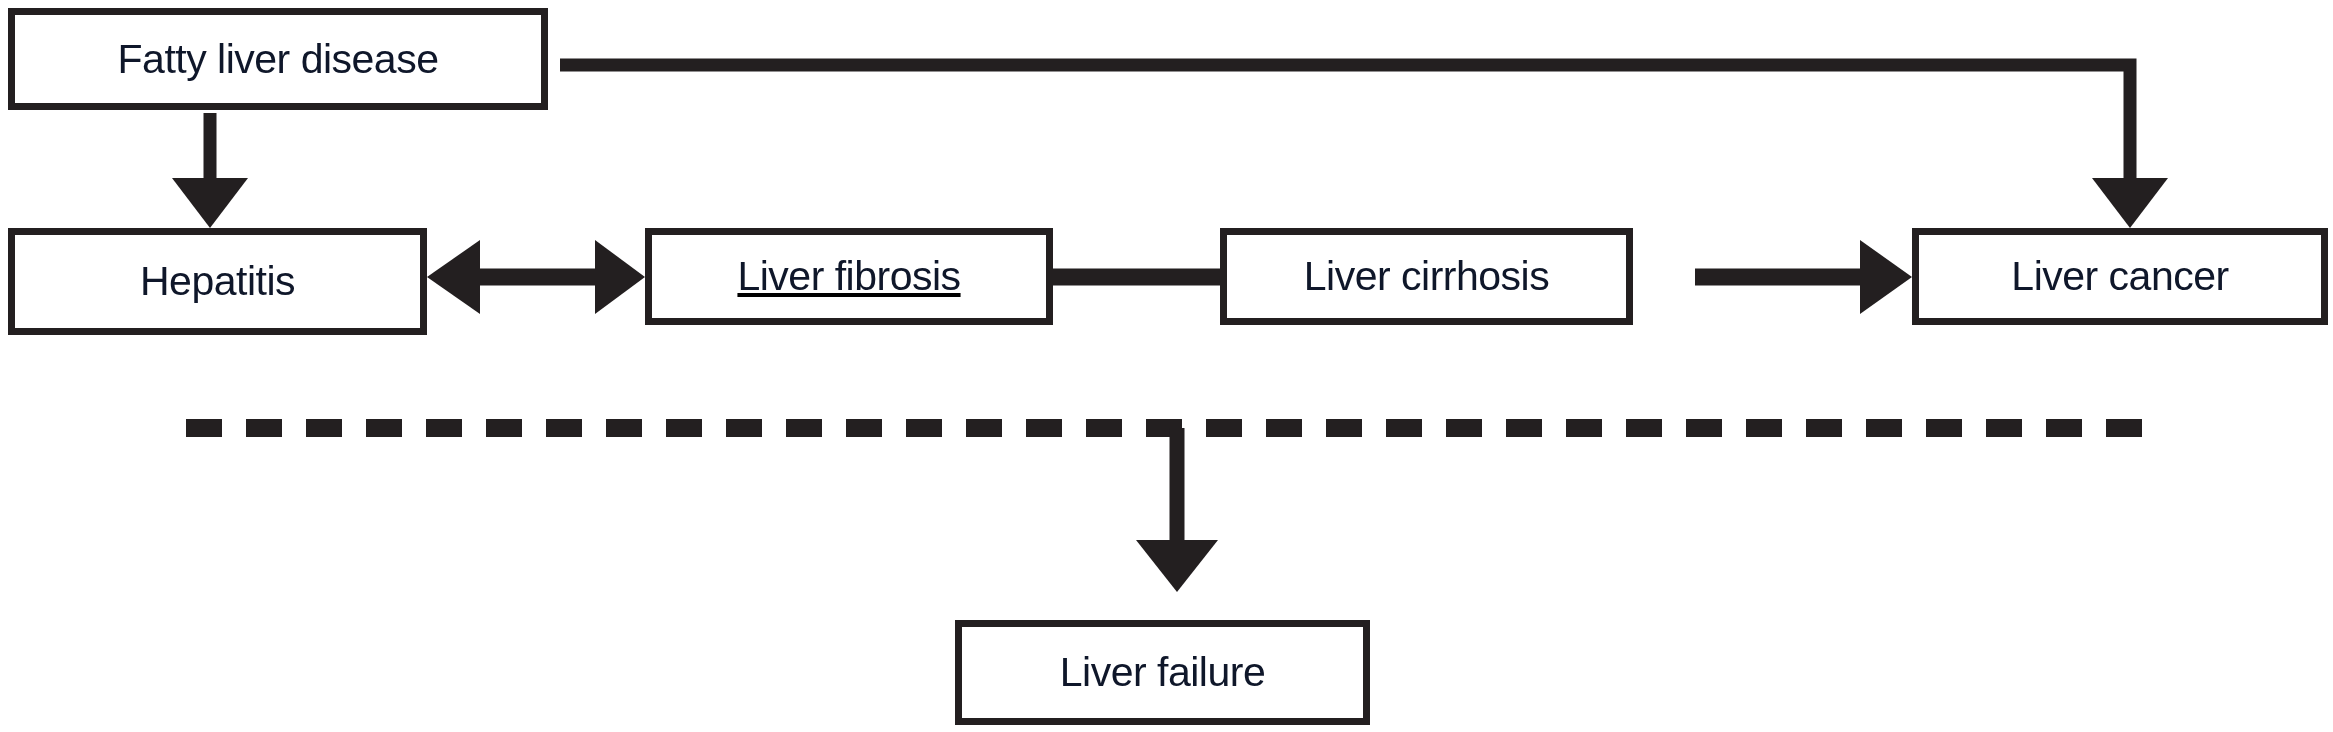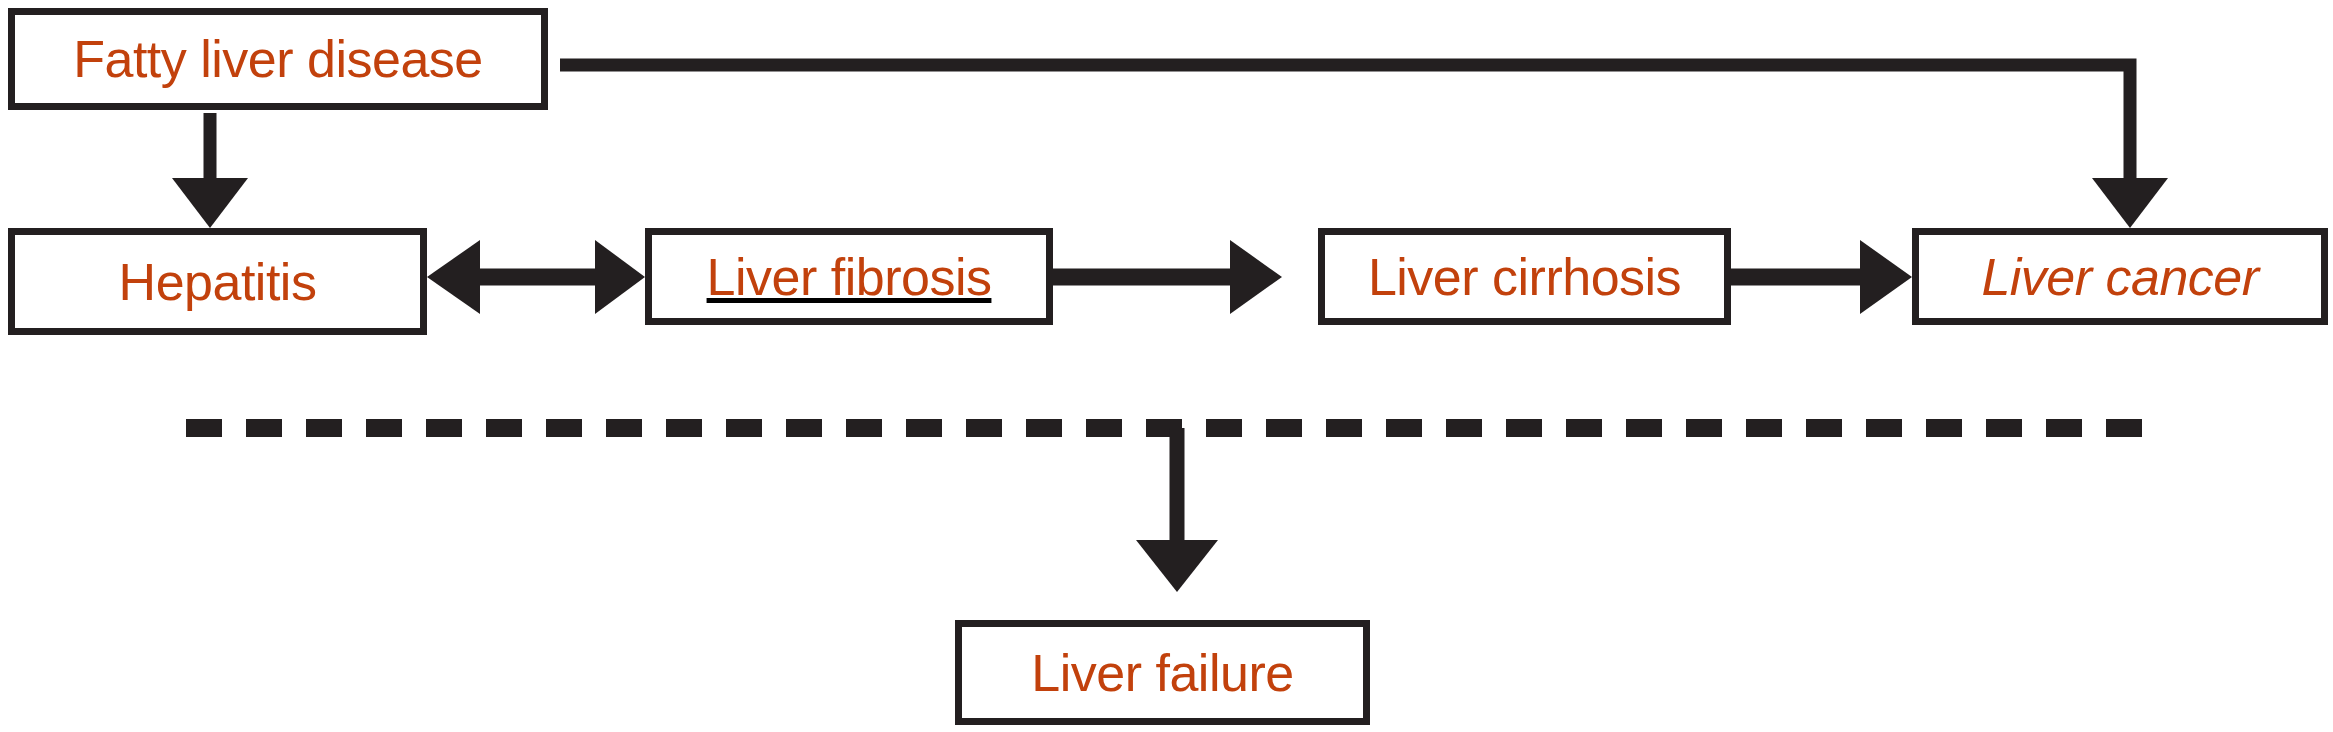--- a/index.html
+++ b/index.html
@@ -28,32 +28,32 @@
     position: absolute;
     box-sizing: border-box;
     background: #ffffff;
     border: 7px solid #231f20;
     display: flex;
     align-items: center;
     justify-content: center;
   }
   .node-label {
     font-family: "Liberation Sans", sans-serif;
-    font-size: 52px;
+    font-size: 41px;
     line-height: 1;
-    color: #c2410c;
+    color: #0f172a;
     white-space: nowrap;
     letter-spacing: -0.5px;
   }
   
   #node-fatty-liver-disease { left: 8px;    top: 8px;   width: 540px; height: 102px; }
   #node-hepatitis          { left: 8px;    top: 228px; width: 419px; height: 107px;  }
   #node-liver-fibrosis     { left: 645px;  top: 228px; width: 408px; height: 97px; text-decoration: underline;  }
-  #node-liver-cirrhosis    { left: 1318px; top: 228px; width: 413px; height: 97px;  }
-  #node-liver-cancer       { left: 1912px; top: 228px; width: 416px; height: 97px; font-style: italic;  }
+  #node-liver-cirrhosis    { left: 1220px; top: 228px; width: 413px; height: 97px;  }
+  #node-liver-cancer       { left: 1912px; top: 228px; width: 416px; height: 97px;  }
   #node-liver-failure      { left: 955px;  top: 620px; width: 415px; height: 105px; }
 </style>
 </head>
 <body>
 
 <div id="diagram-root">
 
   <svg id="flow-svg" viewBox="0 0 2333 732">
 
     <g>

